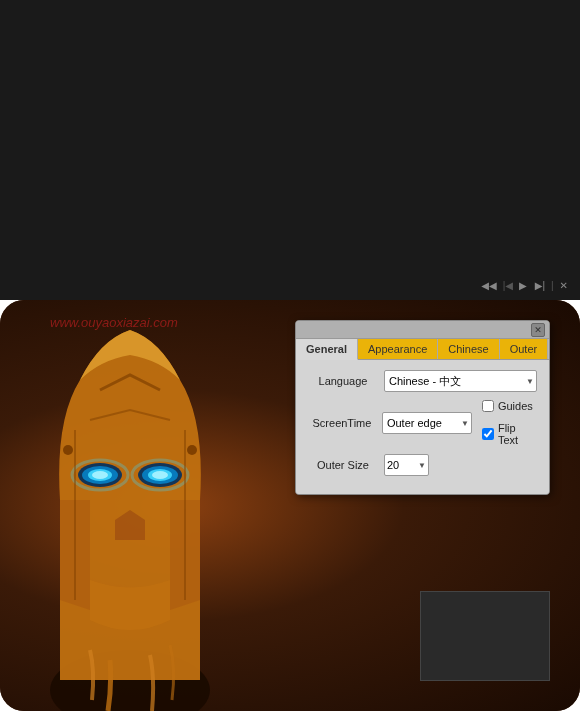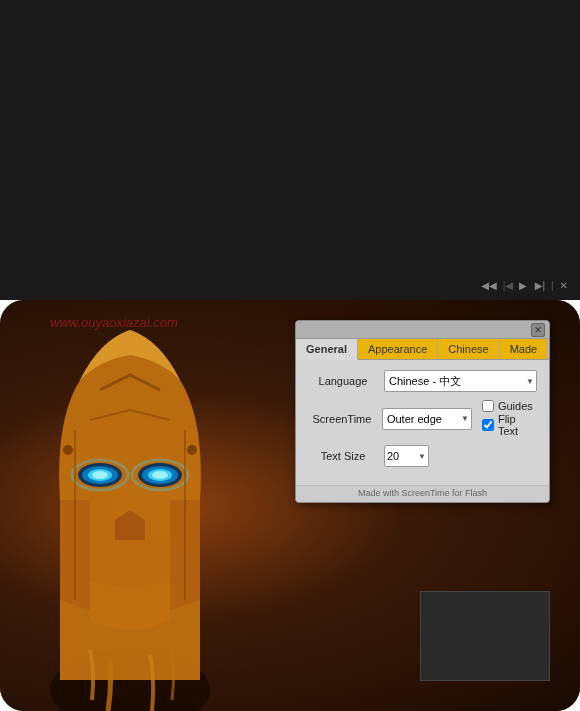--- a/index.html
+++ b/index.html
@@ -191,21 +191,21 @@
       position: absolute;
       right: 3px;
       pointer-events: none;
       font-size: 8px;
       color: #555;
     }
 
     .checkbox-group {
       display: flex;
       flex-direction: column;
-      gap: 1px;
+      gap: 10px;
       margin-left: 4px;
     }
 
     .checkbox-row {
       display: flex;
       align-items: center;
       gap: 4px;
       font-size: 11px;
       color: #222;
     }
@@ -331,21 +331,21 @@
   <div class="settings-panel">
 
     <div class="settings-titlebar">
       <div class="close-btn">✕</div>
     </div>
 
     <div class="tabs-row">
       <div class="tab active">General</div>
       <div class="tab">Appearance</div>
       <div class="tab">Chinese</div>
-      <div class="tab">Made</div>
+      <div class="tab">Outer</div>
     </div>
 
     <div class="settings-body">
 
       <div class="form-row">
         <span class="form-label">Language</span>
         <div class="select-wrapper" style="flex:1;">
           <select class="form-select" style="width:100%;">
             <option>Chinese - 中文</option>
             <option>English</option>
@@ -371,35 +371,34 @@
             <label for="guides">Guides</label>
           </div>
           <div class="checkbox-row">
             <input type="checkbox" id="fliptext" checked="" style="">
             <label for="fliptext">Flip Text</label>
           </div>
         </div>
       </div>
 
       <div class="form-row">
-        <span class="form-label">Text Size</span>
+        <span class="form-label">Outer Size</span>
         <div class="font-size-wrapper">
           <div class="select-wrapper">
             <select class="font-size-select">
               <option>12</option>
               <option>14</option>
               <option>16</option>
               <option>18</option>
               <option selected="">20</option>
               <option>22</option>
             </select>
             <span class="select-arrow">▼</span>
           </div>
         </div>
       </div>
 
     </div>
 
-    <div class="footer-text">Made with ScreenTime for Flash</div>
   </div>
 
   <div class="dark-box"></div>
 </div>
 
 </body></html>

